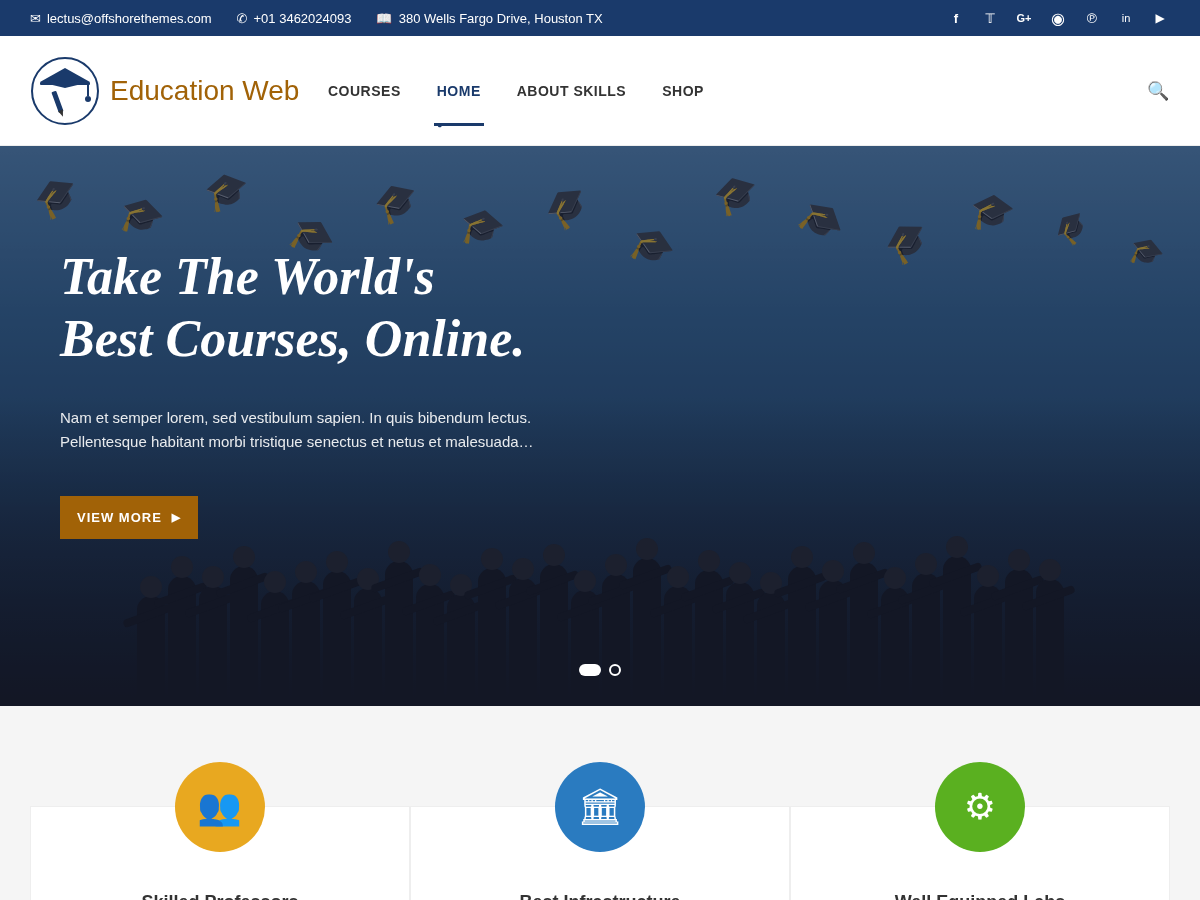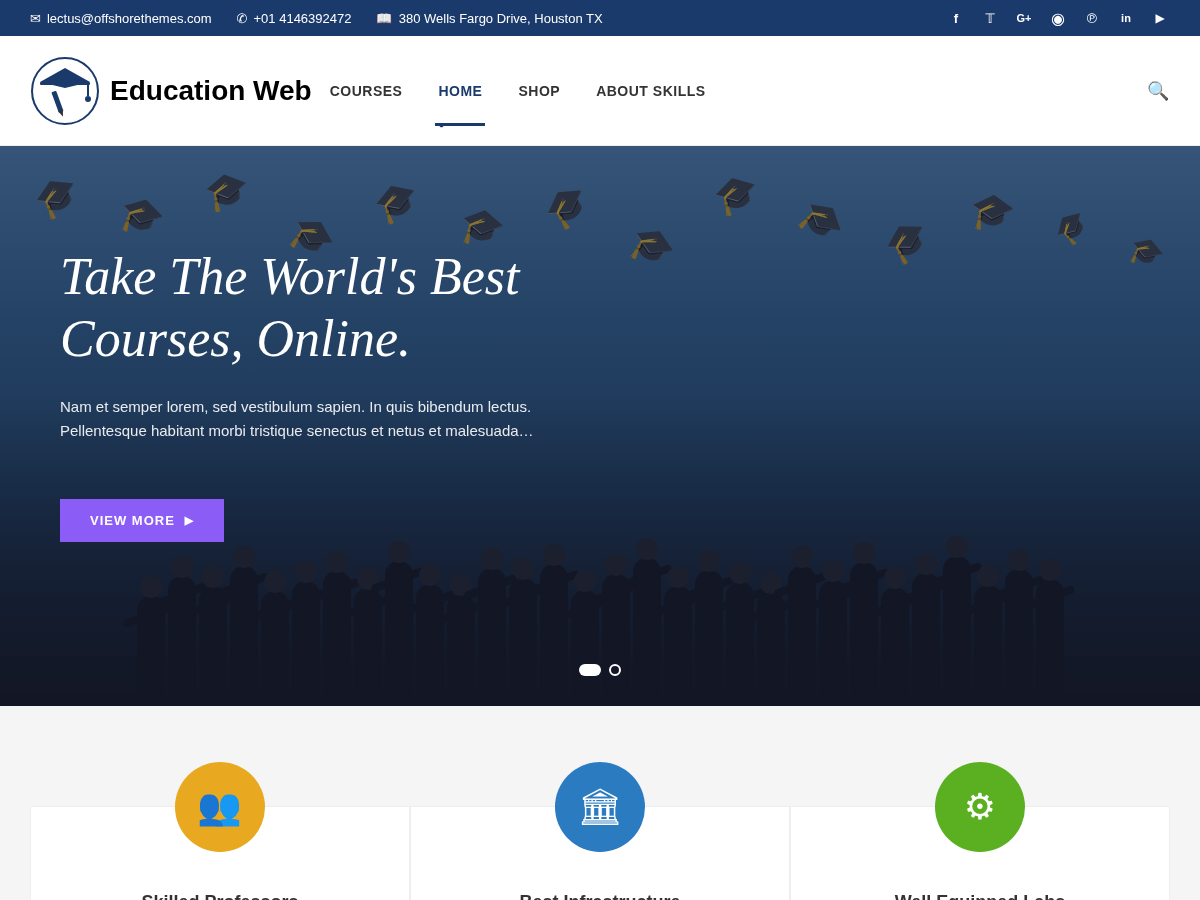--- a/index.html
+++ b/index.html
@@ -55,22 +55,22 @@
       align-items: center;
       gap: 10px;
       min-width: 280px;
     }
     .logo-icon {
       width: 70px;
       height: 70px;
     }
     .logo-text {
       font-size: 28px;
-      font-weight: bold;
-      color: #000000;
+      font-weight: normal;
+      color: #a16207;
     }
     .nav-menu {
       display: flex;
       align-items: center;
       gap: 0;
       flex: 1;
     }
     .nav-item {
       padding: 0 18px;
       font-size: 14px;
@@ -197,36 +197,36 @@
     }
     .hero-content {
       position: relative;
       z-index: 3;
       padding: 100px 60px 40px;
       color: white;
       max-width: 600px;
     }
     .hero-title {
       font-size: 52px;
-      font-weight: normal;
+      font-weight: bold;
       font-style: italic;
       line-height: 1.2;
-      margin-bottom: 24px;
+      margin-bottom: 35px;
       font-family: Georgia, serif;
     }
     .hero-subtitle {
       font-size: 15px;
       line-height: 1.6;
-      margin-bottom: 56px;
+      margin-bottom: 42px;
       opacity: 0.9;
     }
     .hero-btn {
-      background: #8b5cf6;
+      background: #a16207;
       color: white;
-      padding: 14px 30px;
+      padding: 14px 17px;
       border: none;
       font-size: 13px;
       font-weight: bold;
       letter-spacing: 1px;
       cursor: pointer;
       display: inline-flex;
       align-items: center;
       gap: 10px;
       text-transform: uppercase;
     }
@@ -309,34 +309,34 @@
 <body>
 
 <div class="top-bar">
   <div class="top-bar-left">
     <span>
       <span>✉</span>
       <span>lectus@offshorethemes.com</span>
     </span>
     <span>
       <span>✆</span>
-      <span>+01 4146392472</span>
+      <span>+01 3462024093</span>
     </span>
     <span>
       <span>📖</span>
       <span>380 Wells Fargo Drive, Houston TX</span>
     </span>
   </div>
   <div class="top-bar-right">
     <a href="#" style="font-weight:bold;font-size:13px;">f</a>
     <a href="#" style="font-size:13px;">𝕋</a>
     <a href="#" style="font-size:11px;font-weight:bold;">G+</a>
     <a href="#" style="font-size:16px;">◉</a>
     <a href="#" style="font-size:14px;">℗</a>
-    <a href="#" style="font-size:11px;font-weight:bold;">in</a>
+    <a href="#" style="font-size:11px;font-weight:normal;">in</a>
     <a href="#" style="font-size:12px;">▶</a>
   </div>
 </div>
 
 <nav class="navbar">
   <div class="logo">
     <svg class="logo-icon" viewBox="0 0 70 70">
 
       <circle cx="35" cy="35" r="33" fill="none" stroke="#1a3a6b" stroke-width="2"></circle>
 
@@ -354,24 +354,24 @@
   </div>
 
   <div class="nav-menu">
     <div class="nav-item">
       <span>COURSES</span>
     </div>
     <div class="nav-item active">
       <span>HOME</span>
     </div>
     <div class="nav-item">
+      <span>ABOUT SKILLS</span>
+    </div>
+    <div class="nav-item">
       <span>SHOP</span>
-    </div>
-    <div class="nav-item">
-      <span>ABOUT SKILLS</span>
     </div>
   </div>
 
   <div class="nav-search">🔍</div>
 </nav>
 
 <section class="hero">
 
   <div class="hero-scene">
 

